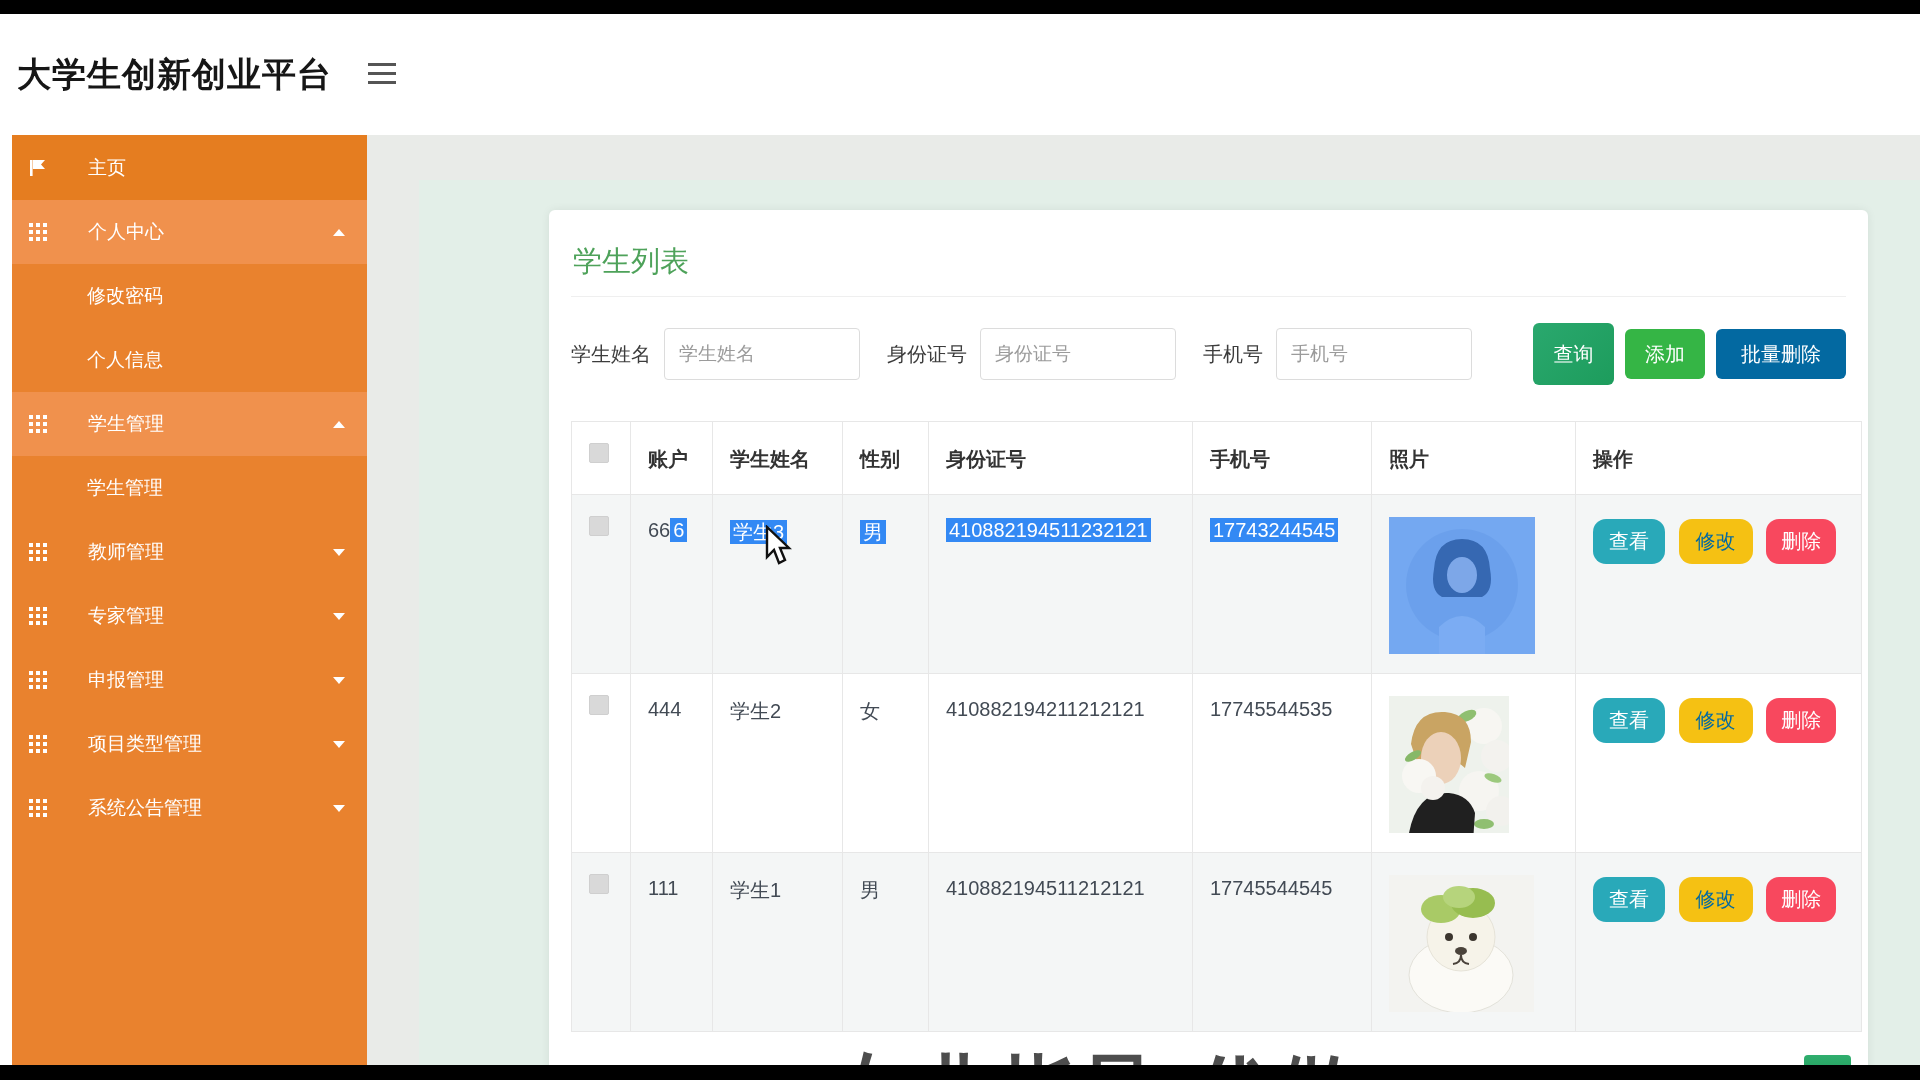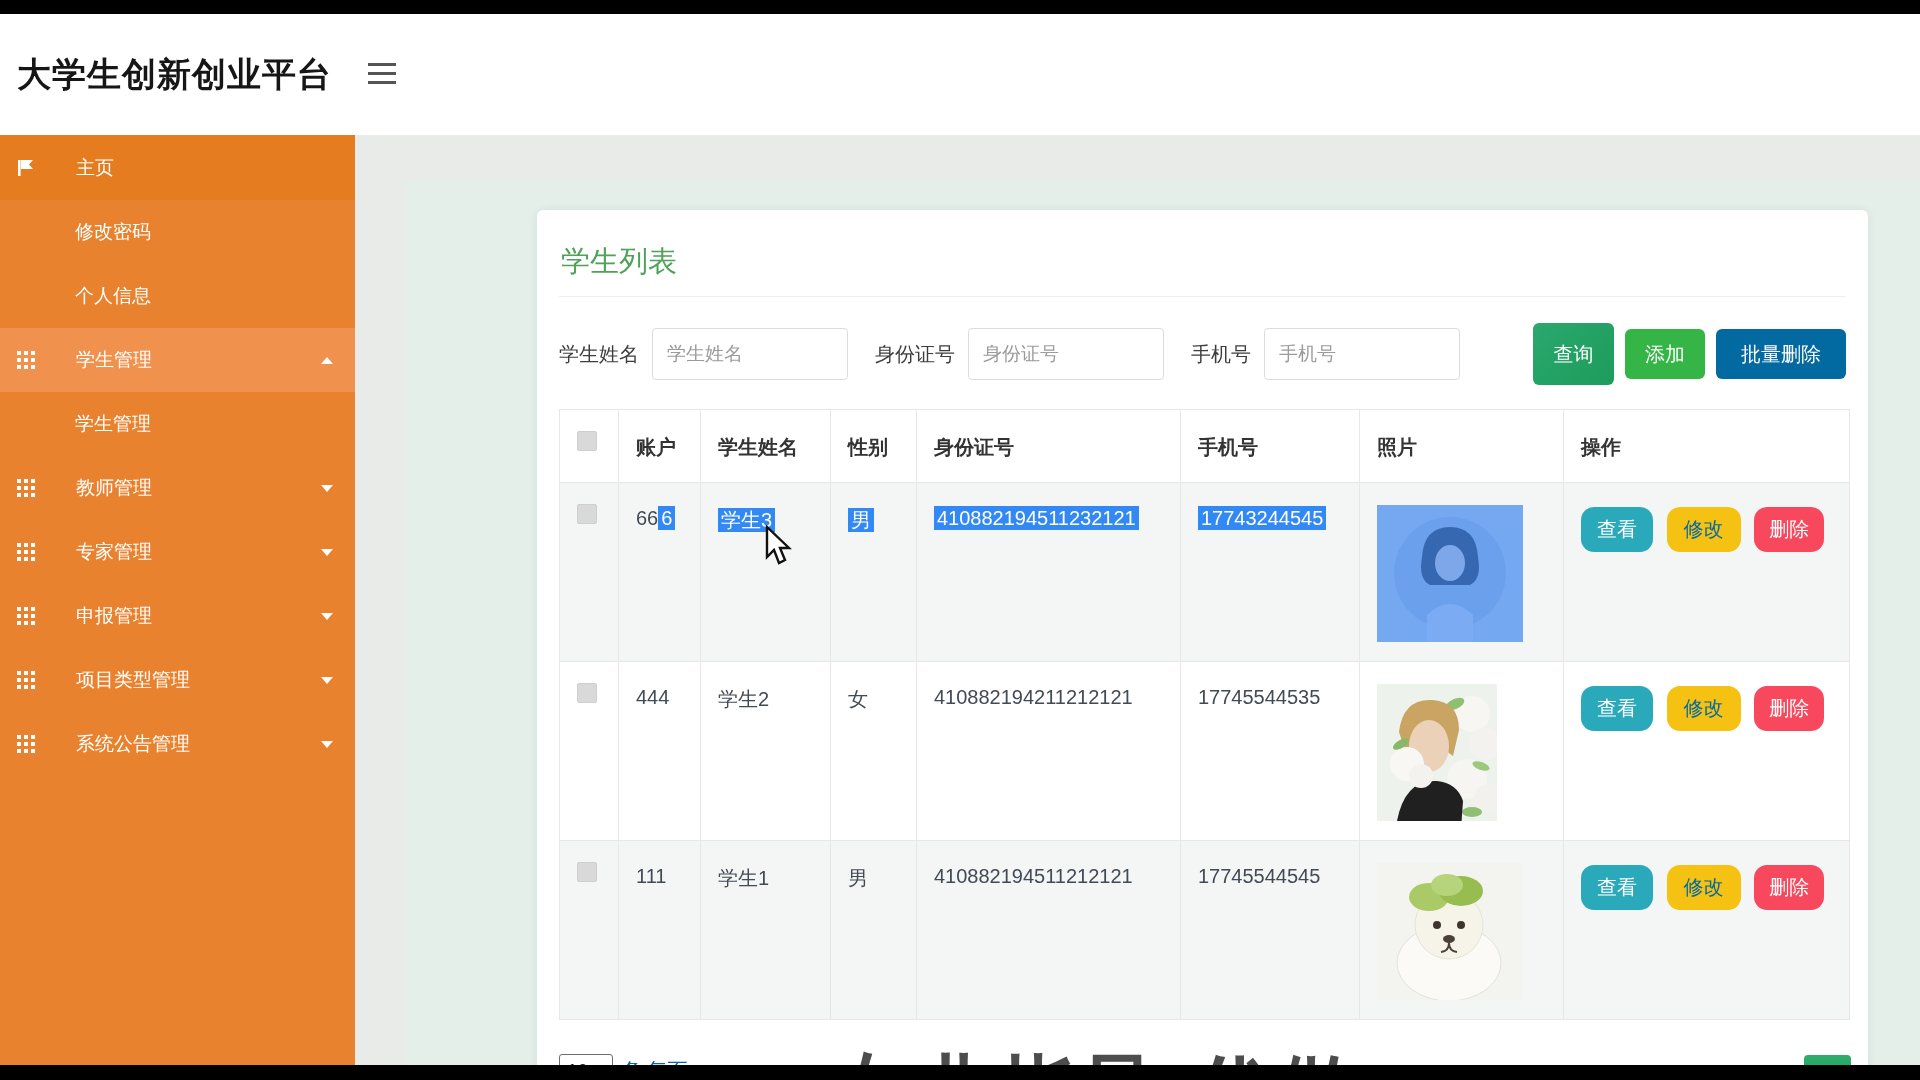--- a/index.html
+++ b/index.html
@@ -10,21 +10,21 @@
          background:#fff; overflow:hidden; }
 
   
   .header { position:relative; height:121px; background:#fff; }
   .brand { position:absolute; left:17px; top:0; height:121px; display:flex; align-items:center;
            font-size:34px; font-weight:bold; color:#161616; letter-spacing:1px; }
   .hamburger { position:absolute; left:368px; top:49px; width:28px; height:23px; cursor:pointer; }
   .hamburger span { display:block; height:3px; background:#555; margin-bottom:6px; }
 
   
-  .main { display:flex; height:930px; }
+  .main { display:flex; height:930px;padding-left:12px; }
   .sidebar { width:355px; background:#e9822e; flex:none; }
   .content { flex:1; background:#e9ebe8; position:relative; }
   .panel { position:absolute; left:52px; top:45px; right:0; bottom:-20px; background:#e3efe8; }
   .card { position:absolute; left:130px; right:52px; top:30px; bottom:-40px;
           background:#fff; border-radius:6px 6px 0 0; box-shadow:0 0 10px rgba(0,0,0,.07);
           padding:0 22px; }
 
   
   .nav-item { position:relative; height:64px; display:flex; align-items:center; color:#fff;
               font-size:19px; cursor:pointer; }
@@ -49,21 +49,21 @@
              font-size:19px; color:#333; padding:0 14px; outline:none; margin-right:27px;
              font-family:inherit; }
   .f-input::placeholder { color:#9b9b9b; }
   .btn { border:none; border-radius:6px; color:#fff; font-size:20px; cursor:pointer;
          font-family:inherit; }
   .btn-query { width:81px; height:62px; background:linear-gradient(135deg,#2aa86e,#1d9c5c); margin-left:auto; }
   .btn-add   { width:80px; height:50px; background:#35b545; margin-left:11px; }
   .btn-batch { width:130px; height:50px; background:#0369a1; margin-left:11px; }
 
   
-  table.grid { border-collapse:collapse; margin-top:24px; width:1290px; table-layout:fixed; }
+  table.grid { border-collapse:collapse; margin-top:36px; width:1290px; table-layout:fixed; }
   .grid th, .grid td { border:1px solid #e7e7e7; vertical-align:top; text-align:left;
                        padding:24px 0 0 17px; font-size:20px; }
   .grid th { height:73px; color:#333; font-weight:bold; background:#fff; }
   .grid td { height:179px; color:#424a54; }
   .grid tr.stripe td { background:#f4f6f6; }
   .cb { width:20px; height:20px; background:#d9d9d9; border:1px solid #cfcfcf; border-radius:2px;
         margin-top:-3px; cursor:pointer; }
   .sel { background:#3389f4; color:#fff; padding:1px 3px; }
   .photo { display:block; margin-top:-2px; }
   .act-btn { border:none; border-radius:13px; font-size:20px; height:45px; cursor:pointer;
@@ -109,20 +109,37 @@
     <div class="sidebar">
 
       <div class="nav-item first">
         <svg class="nav-icon" viewBox="0 0 18 18">
           <rect x="1" y="1" width="2.6" height="16" fill="#fff"></rect>
           <path d="M4 1 L16 1 L12 5.5 L16 10 L4 10 Z" fill="#fff"></path>
         </svg>
         <span class="nav-label">主页</span>
       </div>
 
+      <div class="nav-item expanded">
+        <svg class="nav-icon" viewBox="0 0 18 18">
+          <g fill="#fff">
+              <rect x="0" y="0" width="4" height="4"></rect>
+              <rect x="7" y="0" width="4" height="4"></rect>
+              <rect x="14" y="0" width="4" height="4"></rect>
+              <rect x="0" y="7" width="4" height="4"></rect>
+              <rect x="7" y="7" width="4" height="4"></rect>
+              <rect x="14" y="7" width="4" height="4"></rect>
+              <rect x="0" y="14" width="4" height="4"></rect>
+              <rect x="7" y="14" width="4" height="4"></rect>
+              <rect x="14" y="14" width="4" height="4"></rect>
+            </g>
+        </svg>
+        <span class="nav-label">个人中心</span>
+        <span class="caret up"></span>
+      </div>
       <div class="nav-sub">修改密码</div>
       <div class="nav-sub">个人信息</div>
 
       <div class="nav-item expanded">
         <svg class="nav-icon" viewBox="0 0 18 18">
           <g fill="#fff">
               <rect x="0" y="0" width="4" height="4"></rect>
               <rect x="7" y="0" width="4" height="4"></rect>
               <rect x="14" y="0" width="4" height="4"></rect>
               <rect x="0" y="7" width="4" height="4"></rect>

